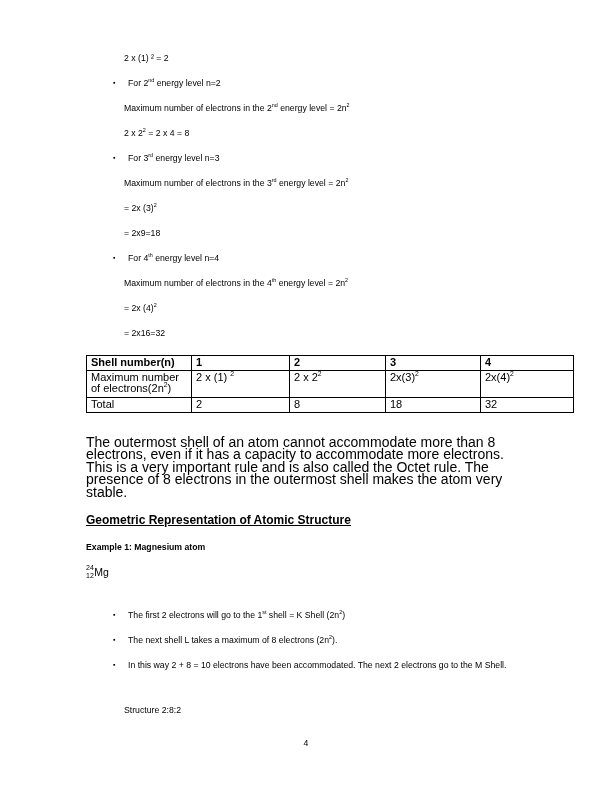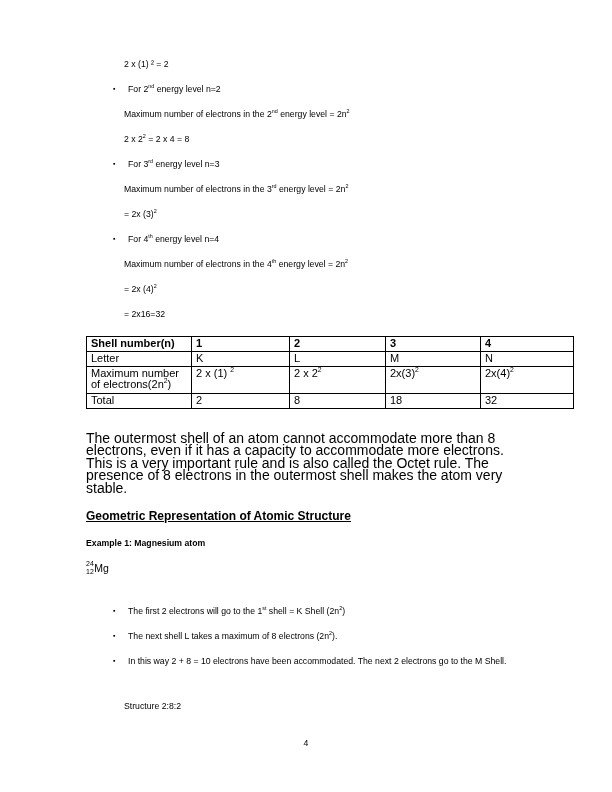--- a/index.html
+++ b/index.html
@@ -18,21 +18,21 @@
   .page {
     position: absolute;
     left: 0; top: 0;
     width: 612px;
     height: 792px;
     background: #ffffff;
   }
   .content {
     position: absolute;
     left: 86px;
-    top: 58px;
+    top: 52px;
     width: 442px;
   }
 
   
   .eq {
     font-size: 8.7px;
     line-height: 12px;
     margin: 0 0 13px 0;
     padding-left: 38px;
     white-space: pre-wrap;
@@ -175,20 +175,21 @@
     
     <div class="bullet-row">
       <span class="bullet-mark">▪</span>
       <span class="bullet-text"><span>For 3</span><sup>rd</sup><span> energy level n=3</span></span>
     </div>
 
     <div class="para-ind"><span>Maximum number of electrons in the 3</span><sup>rd</sup><span> energy level = 2n</span><sup>2</sup></div>
 
     <div class="eq"><span>= 2x (3)</span><sup>2</sup></div>
 
+    <div class="eq">= 2x9=18</div>
 
     
     <div class="bullet-row">
       <span class="bullet-mark">▪</span>
       <span class="bullet-text"><span>For 4</span><sup>th</sup><span> energy level n=4</span></span>
     </div>
 
     <div class="para-ind"><span>Maximum number of electrons in the 4</span><sup>th</sup><span> energy level = 2n</span><sup>2</sup></div>
 
     <div class="eq"><span>= 2x (4)</span><sup>2</sup></div>
@@ -197,27 +198,20 @@
 
     
     <table class="shell-table">
       <tbody>
         <tr>
           <th class="c0">Shell number(n)</th>
           <th class="c1">1</th>
           <th class="c2">2</th>
           <th class="c3">3</th>
           <th class="c4">4</th>
-        </tr>
-        <tr>
-          <td>Letter</td>
-          <td>K</td>
-          <td>L</td>
-          <td>M</td>
-          <td>N</td>
         </tr>
         <tr class="row-tall">
           <td><span>Maximum number</span><br><span>of electrons(2n</span><sup>2</sup><span>)</span></td>
           <td><span>2 x (1) </span><sup>2</sup></td>
           <td><span>2 x 2</span><sup>2</sup></td>
           <td><span>2x(3)</span><sup>2</sup></td>
           <td><span>2x(4)</span><sup>2</sup></td>
         </tr>
         <tr>
           <td>Total</td>

